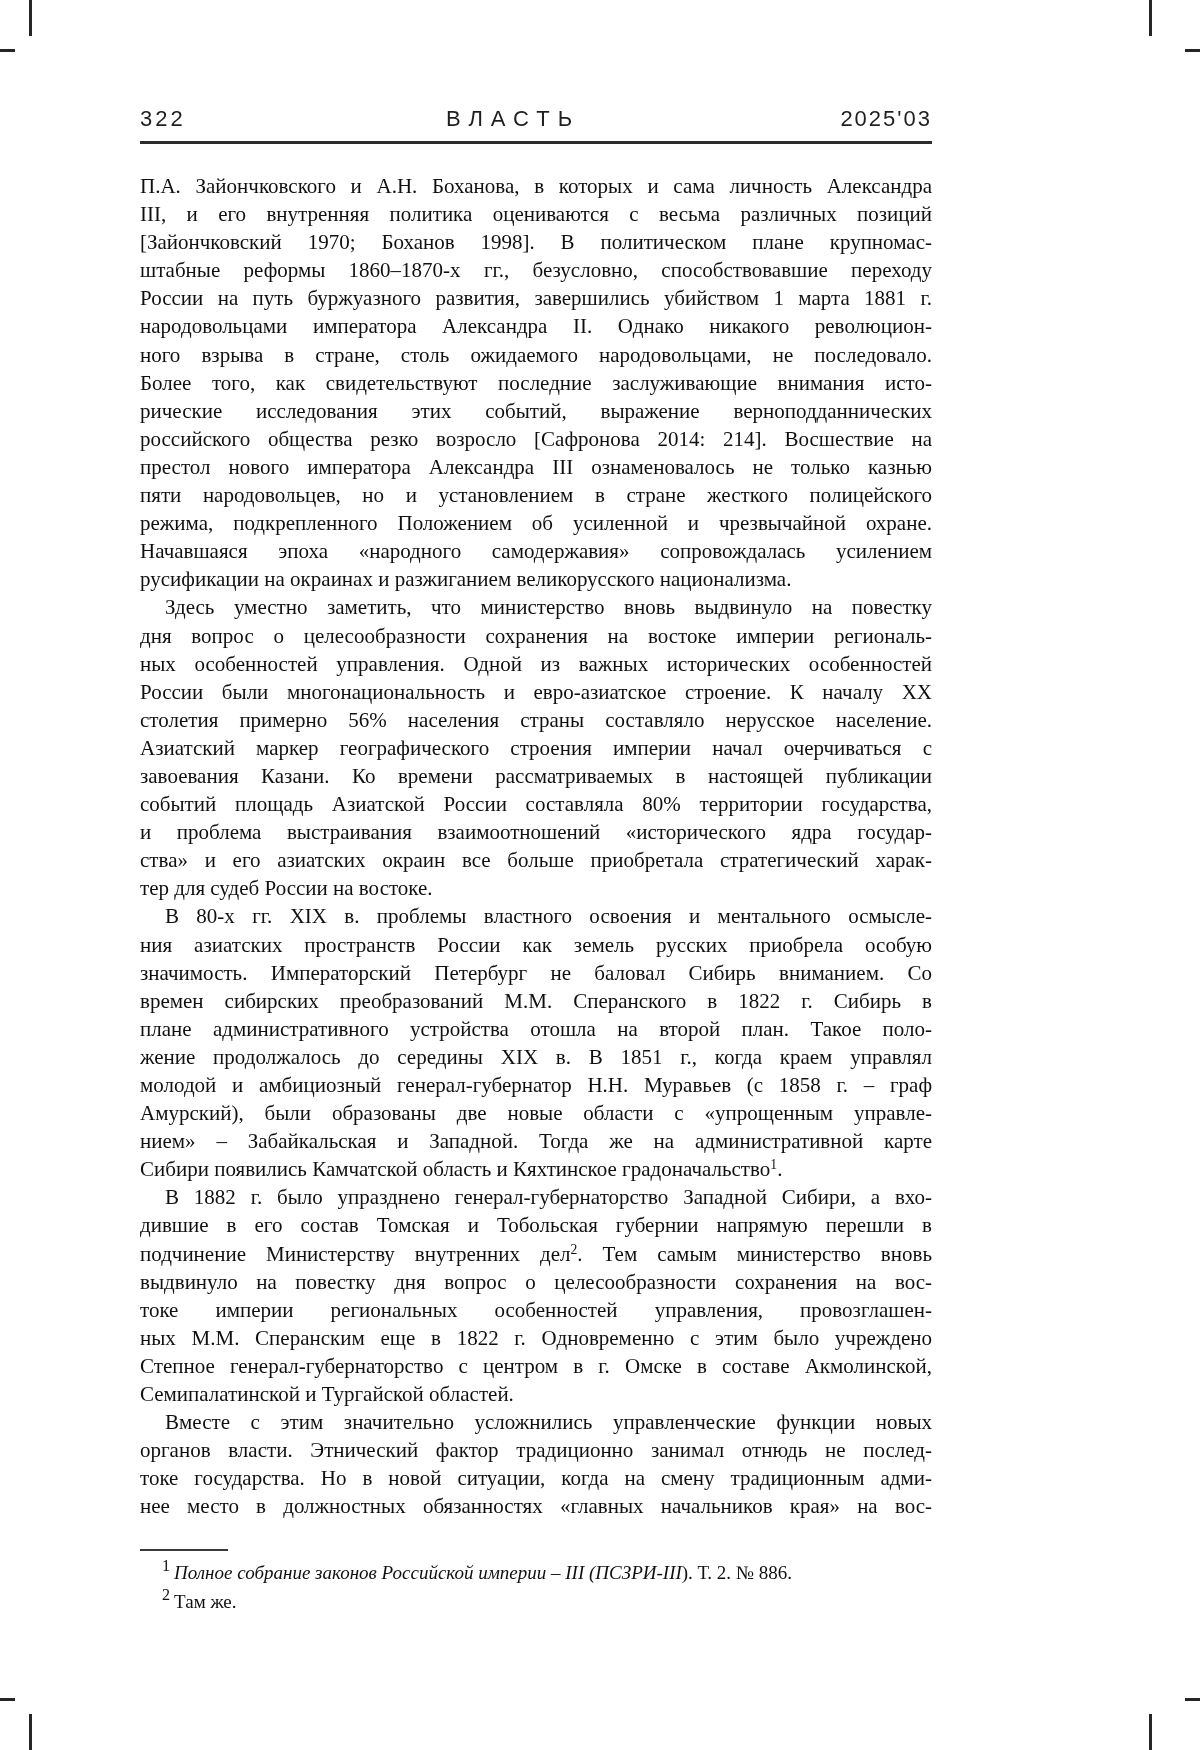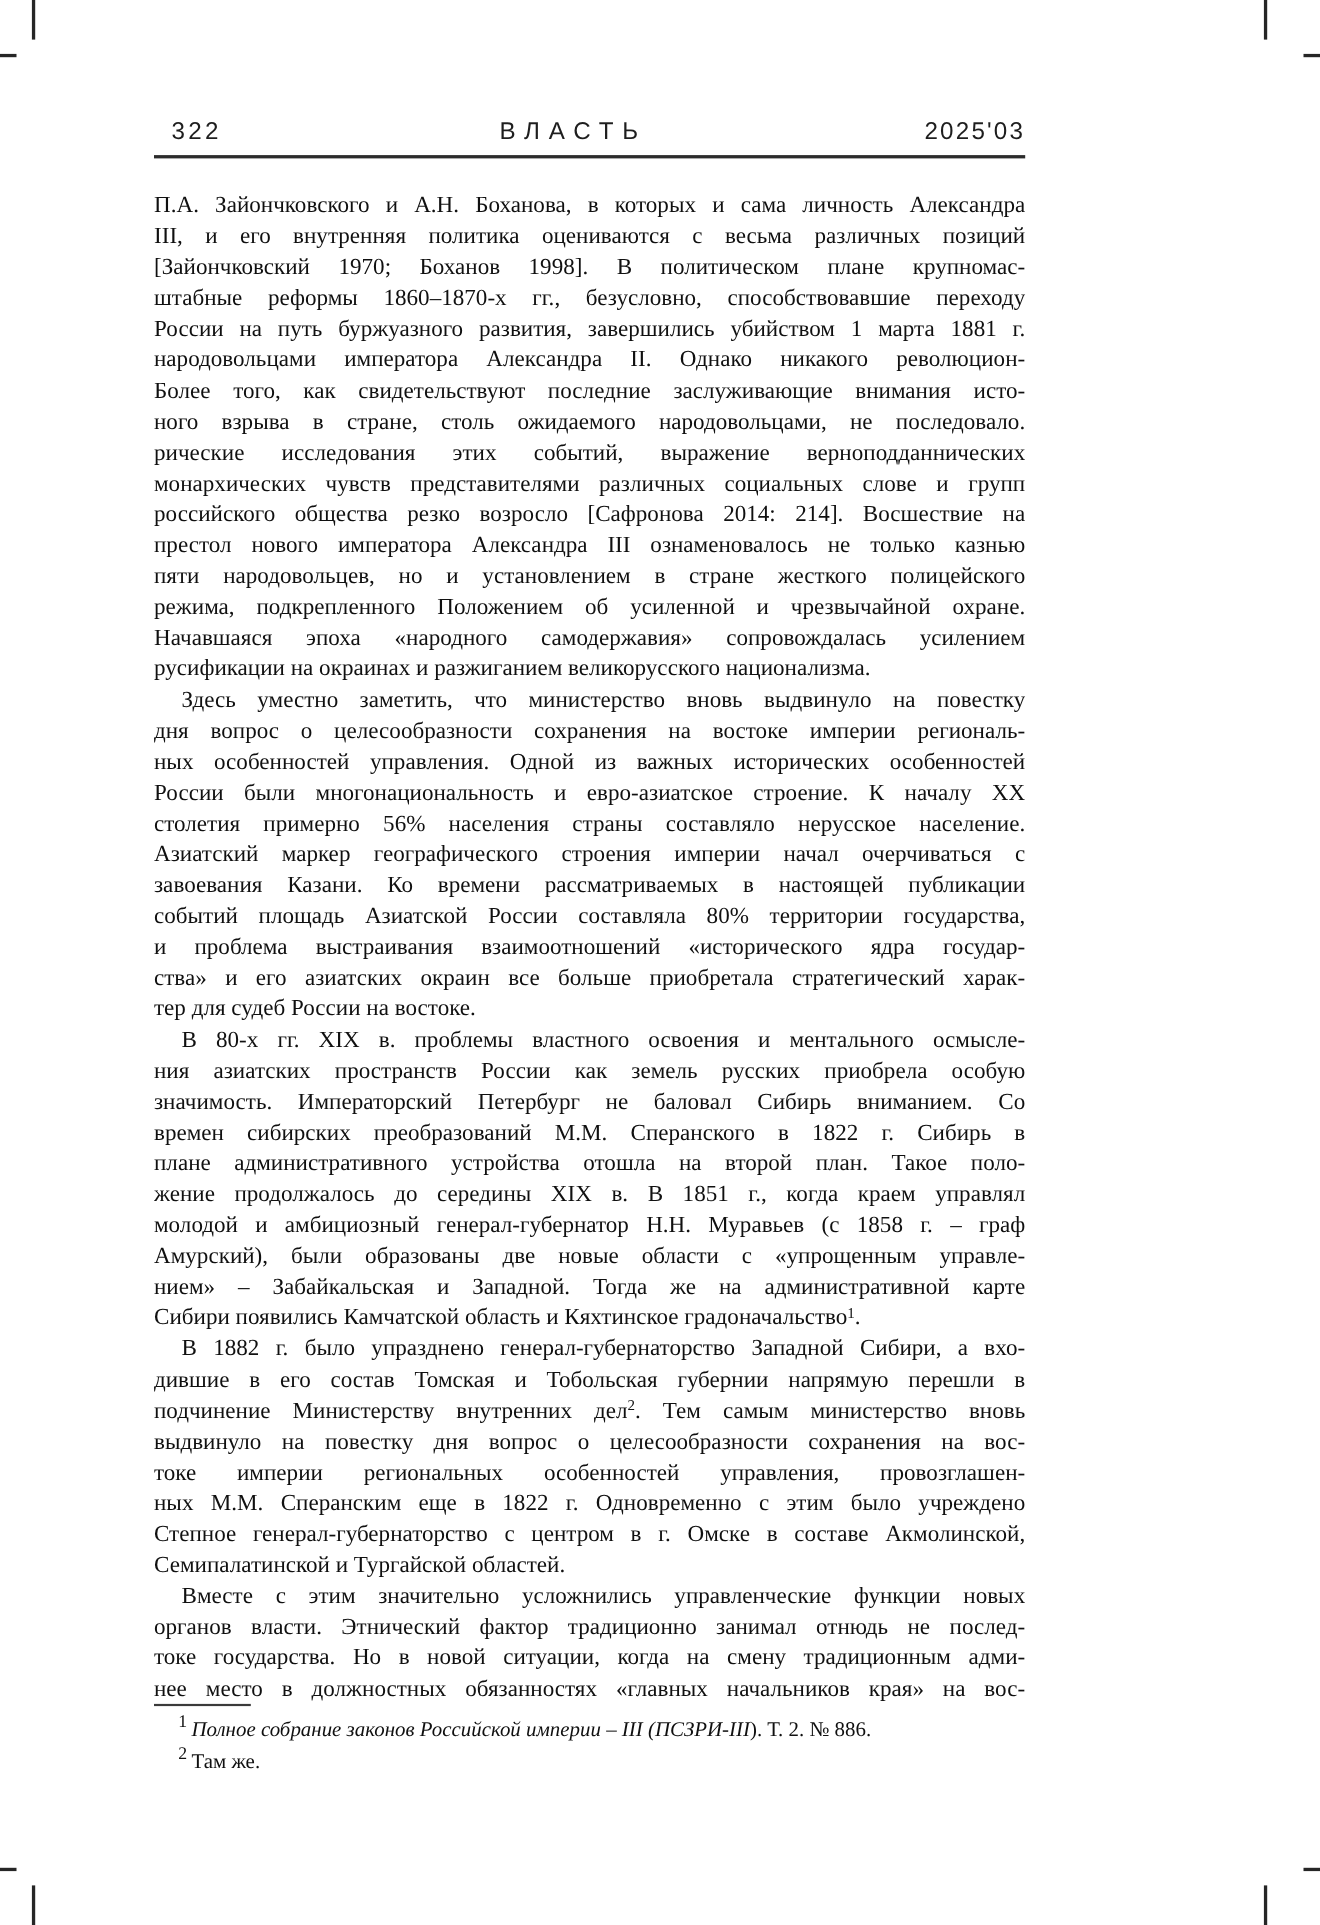--- a/index.html
+++ b/index.html
@@ -8,21 +8,21 @@
     font-family:"Liberation Serif", serif;color:#141414;
   }
   
   .crop{position:absolute;background:#262626;}
   
   .runhead{
     position:absolute;left:140px;top:106px;width:792px;
     display:flex;justify-content:space-between;align-items:baseline;
     font-family:"Liberation Sans", sans-serif;font-size:22px;color:#1e1e1e;
   }
-  .runhead .pageno{letter-spacing:3px;margin-left:16px;}
+  .runhead .pageno{letter-spacing:3px;}
   .runhead .jtitle{letter-spacing:8px;}
   .runhead .issue{letter-spacing:2px;}
   .head-rule{position:absolute;left:140px;top:141px;width:792px;height:3px;background:#2c2c2c;}
   
   .bodytext{
     position:absolute;left:140px;top:172px;width:792px;
     font-size:21px;line-height:28.1px;color:#101010;
   }
   .line{
     text-align:justify;text-align-last:justify;
@@ -62,24 +62,23 @@
   </div>
   <div class="head-rule"></div>
 
   <div class="bodytext" id="bodytext">
       <div class="line"><span>П.А. Зайончковского и А.Н. Боханова, в которых и сама личность Александра</span></div>
       <div class="line"><span>III, и его внутренняя политика оцениваются с весьма различных позиций</span></div>
       <div class="line"><span>[Зайончковский 1970; Боханов 1998]. В политическом плане крупномас-</span></div>
       <div class="line"><span>штабные реформы 1860–1870-х гг., безусловно, способствовавшие переходу</span></div>
       <div class="line"><span>России на путь буржуазного развития, завершились убийством 1 марта 1881 г.</span></div>
       <div class="line"><span>народовольцами императора Александра II. Однако никакого революцион-</span></div>
+      <div class="line"><span>ного взрыва в стране, столь ожидаемого народовольцами, не последовало.</span></div>
       <div class="line"><span>Более того, как свидетельствуют последние заслуживающие внимания исто-</span></div>
-      <div class="line"><span>ного взрыва в стране, столь ожидаемого народовольцами, не последовало.</span></div>
       <div class="line"><span>рические исследования этих событий, выражение верноподданнических</span></div>
-      <div class="line"><span>монархических чувств представителями различных социальных слове и групп</span></div>
       <div class="line"><span>российского общества резко возросло [Сафронова 2014: 214]. Восшествие на</span></div>
       <div class="line"><span>престол нового императора Александра III ознаменовалось не только казнью</span></div>
       <div class="line"><span>пяти народовольцев, но и установлением в стране жесткого полицейского</span></div>
       <div class="line"><span>режима, подкрепленного Положением об усиленной и чрезвычайной охране.</span></div>
       <div class="line"><span>Начавшаяся эпоха «народного самодержавия» сопровождалась усилением</span></div>
       <div class="line parend"><span>русификации на окраинах и разжиганием великорусского национализма.</span></div>
       <div class="line indent"><span>Здесь уместно заметить, что министерство вновь выдвинуло на повестку</span></div>
       <div class="line"><span>дня вопрос о целесообразности сохранения на востоке империи региональ-</span></div>
       <div class="line"><span>ных особенностей управления. Одной из важных исторических особенностей</span></div>
       <div class="line"><span>России были многонациональность и евро-азиатское строение. К началу XX</span></div>

